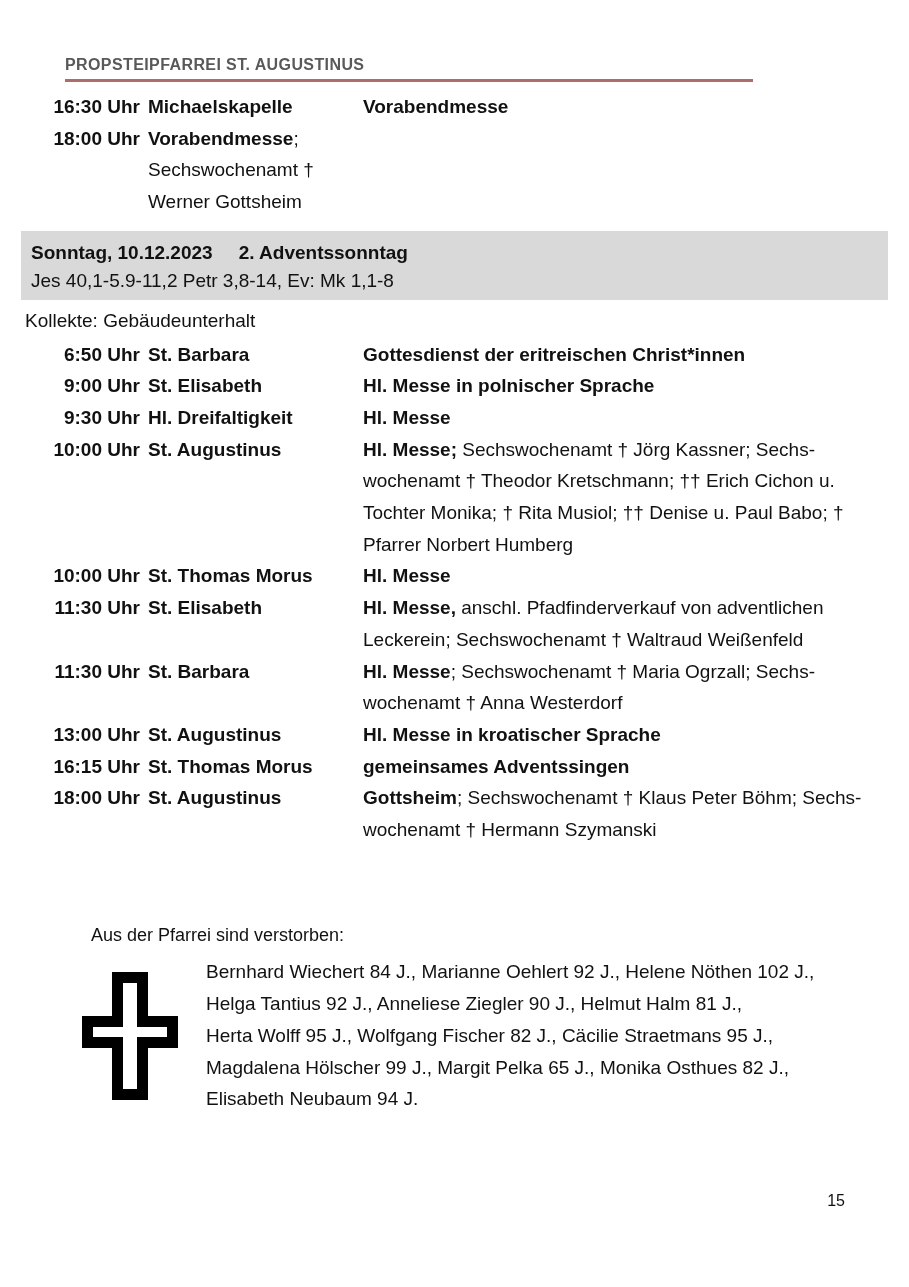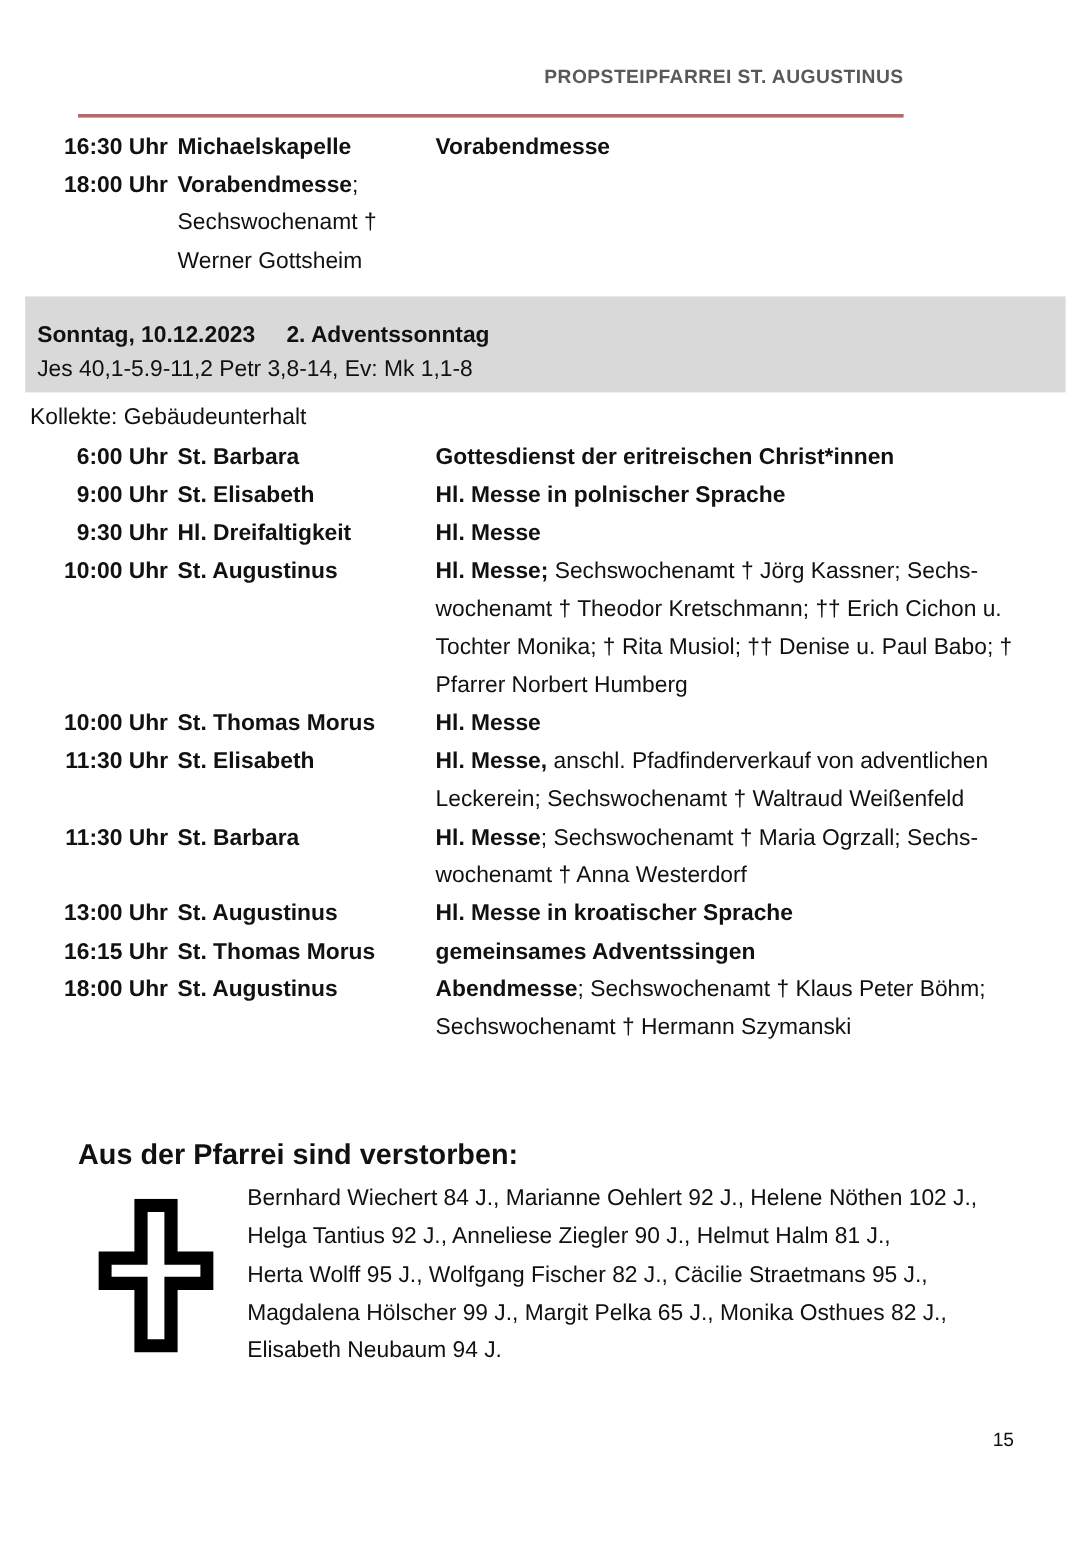--- a/index.html
+++ b/index.html
@@ -18,56 +18,55 @@
     font-family:"Liberation Sans","DejaVu Sans",sans-serif;
     font-size:19px;
     color:var(--body-text);
     hyphens:manual;
   }
   
   .parish-header{
     margin:56px 0 0 65px;
     width:688px;
     border-bottom:3px solid var(--header-rule);
-    padding-bottom:21px;
+    padding-bottom:5px;
     font-weight:bold;
     font-size:16px;
     letter-spacing:0.4px;
     color:var(--header-text);
-    text-align:right;
   }
   
   .schedule{margin-left:40px;}
   .schedule.saturday{margin-top:9px;}
   .schedule.sunday{margin-top:0;}
   .row{
     display:grid;
     grid-template-columns:100px 207px 514px;
     column-gap:8px;
     line-height:31.7px;
   }
   .time{text-align:right;font-weight:bold;white-space:nowrap;}
   .loc{font-weight:bold;}
   .desc .emph{font-weight:bold;}
   
   .band{
     margin:13px 21px 0 21px;
     background:var(--band-bg);
-    padding:19px 10px 5px 10px;
+    padding:8px 10px 5px 10px;
   }
   .band-line1{font-weight:bold;line-height:28px;}
   .band-sub{margin-left:26px;}
   .band-line2{line-height:28px;}
   .kollekte{margin:5px 0 2px 25px;line-height:31.7px;}
   
   .obituary{margin-top:74px;}
   .ob-heading{
-    margin:0 0 0 65px;
-    font-size:24px;
-    font-weight:bold;
+    margin:0 0 0 91px;
+    font-size:18px;
+    font-weight:normal;
     line-height:31.7px;
   }
   .ob-row{
     display:flex;
     align-items:center;
     gap:28px;
     margin:5px 0 0 82px;
   }
   .cross-icon{flex:0 0 auto;display:block;}
   .ob-names{line-height:31.7px;}
@@ -104,21 +103,21 @@
     <div class="band-line1">
       <span>Sonntag, 10.12.2023</span><span class="band-sub">2. Adventssonntag</span>
     </div>
     <div class="band-line2">Jes 40,1-5.9-11,2 Petr 3,8-14, Ev: Mk 1,1-8</div>
   </div>
 
   <div class="kollekte">Kollekte: Gebäudeunterhalt</div>
 
   <section class="schedule sunday">
     <div class="row">
-      <div class="time">6:00 Uhr</div>
+      <div class="time">6:50 Uhr</div>
       <div class="loc">St. Barbara</div>
       <div class="desc"><span class="emph">Gottesdienst der eritreischen Christ*innen</span><span></span></div>
     </div>
     <div class="row">
       <div class="time">9:00 Uhr</div>
       <div class="loc">St. Elisabeth</div>
       <div class="desc"><span class="emph">Hl. Messe in polnischer Sprache</span><span></span></div>
     </div>
     <div class="row">
       <div class="time">9:30 Uhr</div>
@@ -151,21 +150,21 @@
       <div class="desc"><span class="emph">Hl. Messe in kroatischer Sprache</span><span></span></div>
     </div>
     <div class="row">
       <div class="time">16:15 Uhr</div>
       <div class="loc">St. Thomas Morus</div>
       <div class="desc"><span class="emph">gemeinsames Adventssingen</span><span></span></div>
     </div>
     <div class="row">
       <div class="time">18:00 Uhr</div>
       <div class="loc">St. Augustinus</div>
-      <div class="desc"><span class="emph">Abendmesse</span><span>; Sechswochenamt † Klaus Peter Böhm; Sechs­wo­chen­amt † Hermann Szymanski</span></div>
+      <div class="desc"><span class="emph">Gottsheim</span><span>; Sechswochenamt † Klaus Peter Böhm; Sechs­wo­chen­amt † Hermann Szymanski</span></div>
     </div>
   </section>
 
   <section class="obituary">
     <h2 class="ob-heading">Aus der Pfarrei sind verstorben:</h2>
     <div class="ob-row">
       <svg class="cross-icon" width="96" height="128" viewBox="0 0 96 128" aria-hidden="true">
         <path fill="#000000" fill-rule="evenodd" d="
           M30,0 H66 V44 H96 V76 H66 V128 H30 V76 H0 V44 H30 Z
           M41,11 V55 H11 V65 H41 V117 H55 V65 H85 V55 H55 V11 Z"></path>

